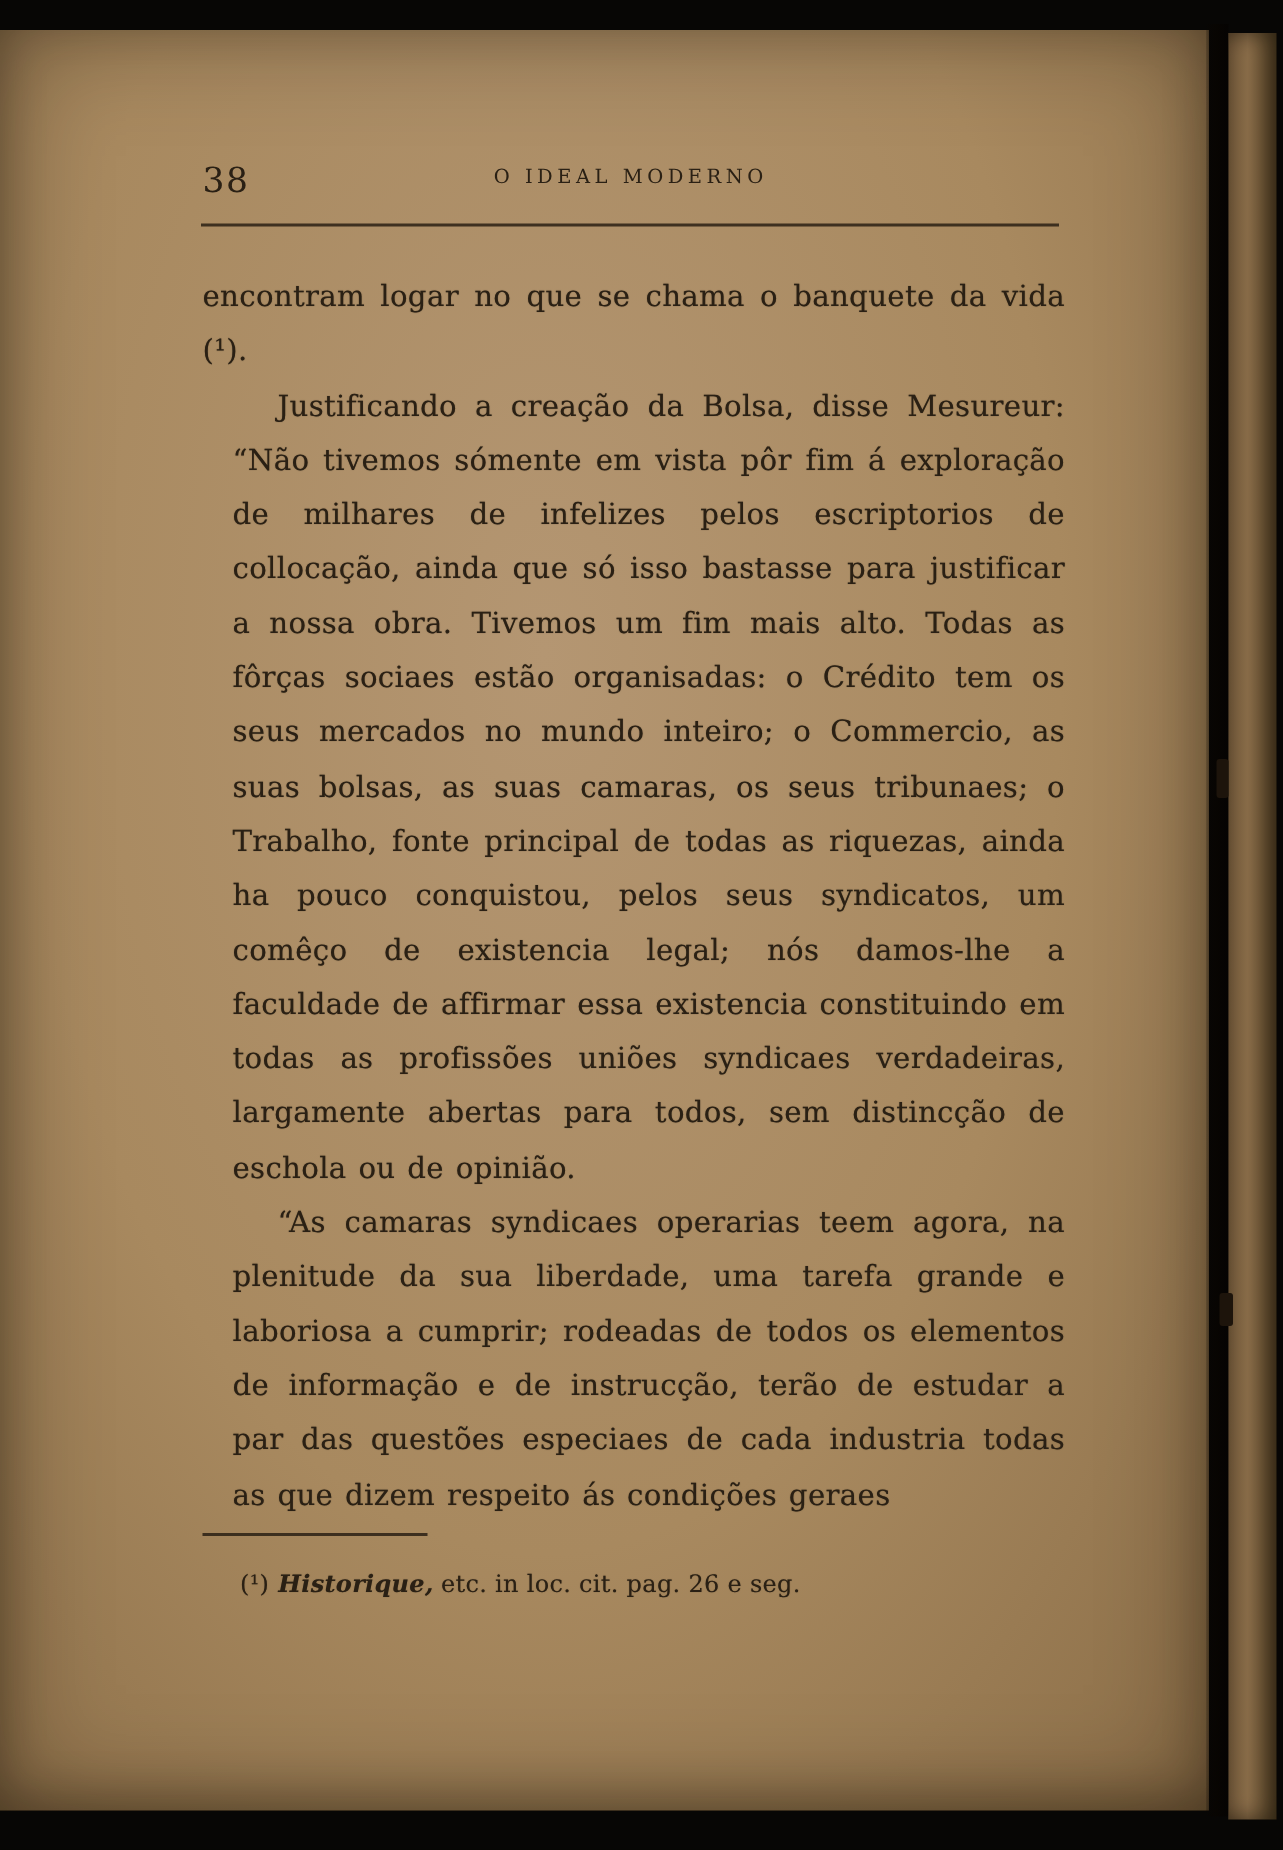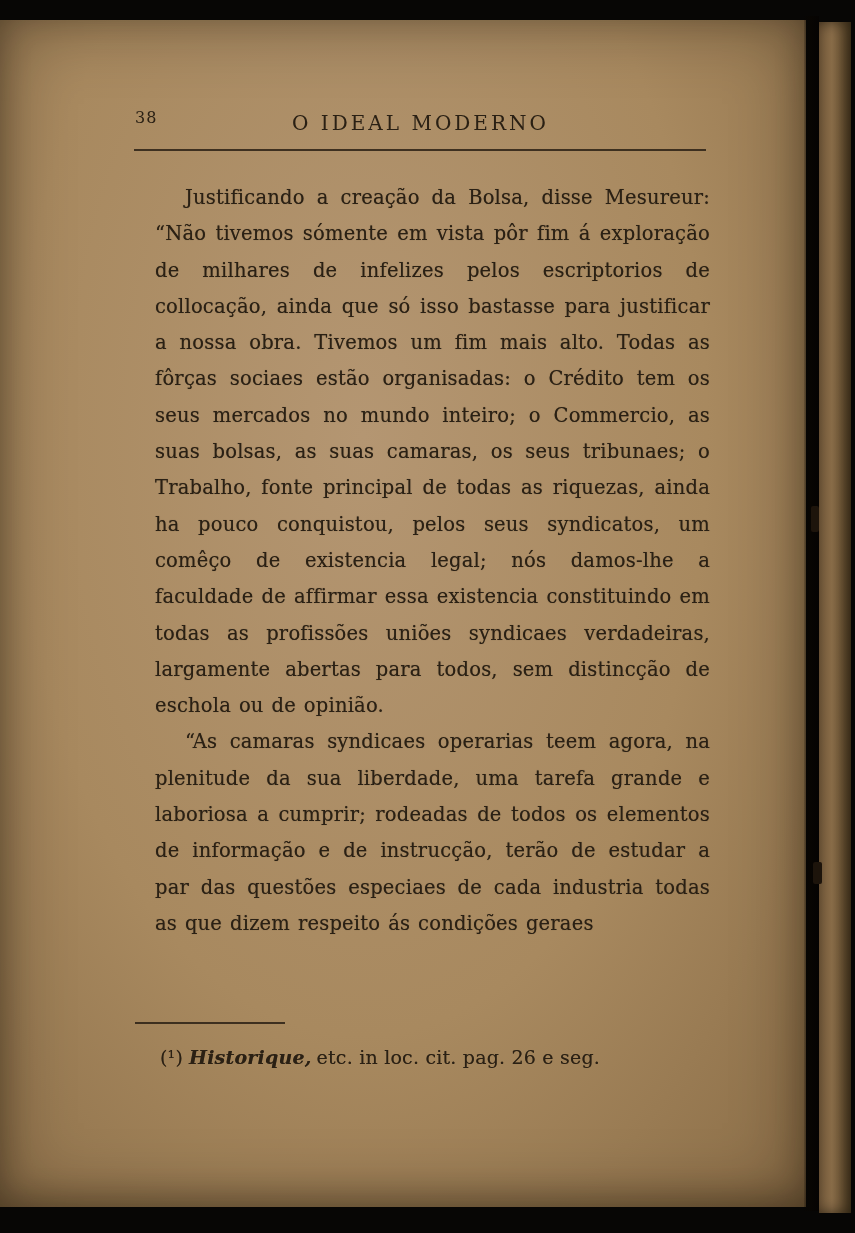--- a/index.html
+++ b/index.html
@@ -48,25 +48,25 @@
   .artifact.a2 { left: 813px; top: 862px; width: 9px; height: 22px; }
 
   
   .page-header {
     position: absolute;
     top: 86px; left: 135px; right: 100px;
     height: 30px;
   }
   .pagenum {
     position: absolute; left: 0; top: 2px;
-    font-size: 16px; letter-spacing: 1px;
+    font-size: 23px; letter-spacing: 1px;
   }
   .running-title {
     display: block; text-align: center;
-    font-size: 20px; letter-spacing: 3px; padding-top: 5px;
+    font-size: 13px; letter-spacing: 3px; padding-top: 5px;
   }
   .header-rule {
     position: absolute;
     top: 129px; left: 134px; right: 100px;
     border-top: 2px solid var(--ink, #2a2014);
     opacity: 0.85;
   }
 
   
   .page-body {
@@ -85,21 +85,21 @@
   
   .footnote-rule {
     position: absolute;
     top: 1002px; left: 135px; width: 150px;
     border-top: 2px solid var(--ink, #2a2014);
     opacity: 0.85;
   }
   .footnote {
     position: absolute;
     top: 1026px; left: 160px; right: 96px;
-    font-size: 19px;
+    font-size: 16px;
     letter-spacing: 0.2px;
     text-shadow: 0 0 0.6px rgba(42,32,20,0.5);
   }
   .footnote .marker { margin-right: 6px; }
   .footnote i { font-style: italic; font-weight: bold; }
   .footnote .rest { margin-left: 5px; }
 </style>
 </head>
 <body>
 
@@ -107,20 +107,21 @@
 
   <div class="paper">
 
     <div class="page-header">
       <span class="pagenum">38</span>
       <span class="running-title">O IDEAL MODERNO</span>
     </div>
     <div class="header-rule"></div>
 
     <div class="page-body">
+      <p>encontram logar no que se chama o banquete da vida (¹).</p>
       <p class="ind">Justificando a creação da Bolsa, disse Mesureur: “Não tivemos sómente em vista pôr fim á exploração de milhares de infelizes pelos escriptorios de collocação, ainda que só isso bastasse para justificar a nossa obra. Tivemos um fim mais alto. Todas as fôrças sociaes estão organisadas: o Crédito tem os seus mercados no mundo inteiro; o Commercio, as suas bolsas, as suas camaras, os seus tribunaes; o Trabalho, fonte principal de todas as riquezas, ainda ha pouco conquistou, pelos seus syndicatos, um comêço de existencia legal; nós damos-lhe a faculdade de affirmar essa existencia constituindo em todas as profissões uniões syndicaes verdadeiras, largamente abertas para todos, sem distincção de eschola ou de opinião.</p>
       <p class="ind">“As camaras syndicaes operarias teem agora, na plenitude da sua liberdade, uma tarefa grande e laboriosa a cumprir; rodeadas de todos os elementos de informação e de instrucção, terão de estudar a par das questões especiaes de cada industria todas as que dizem respeito ás condições geraes</p>
     </div>
 
     <div class="footnote-rule"></div>
     <p class="footnote">
       <span class="marker">(¹)</span><i>Historique,</i><span class="rest">etc. in loc. cit. pag. 26 e seg.</span>
     </p>
 
   </div>

